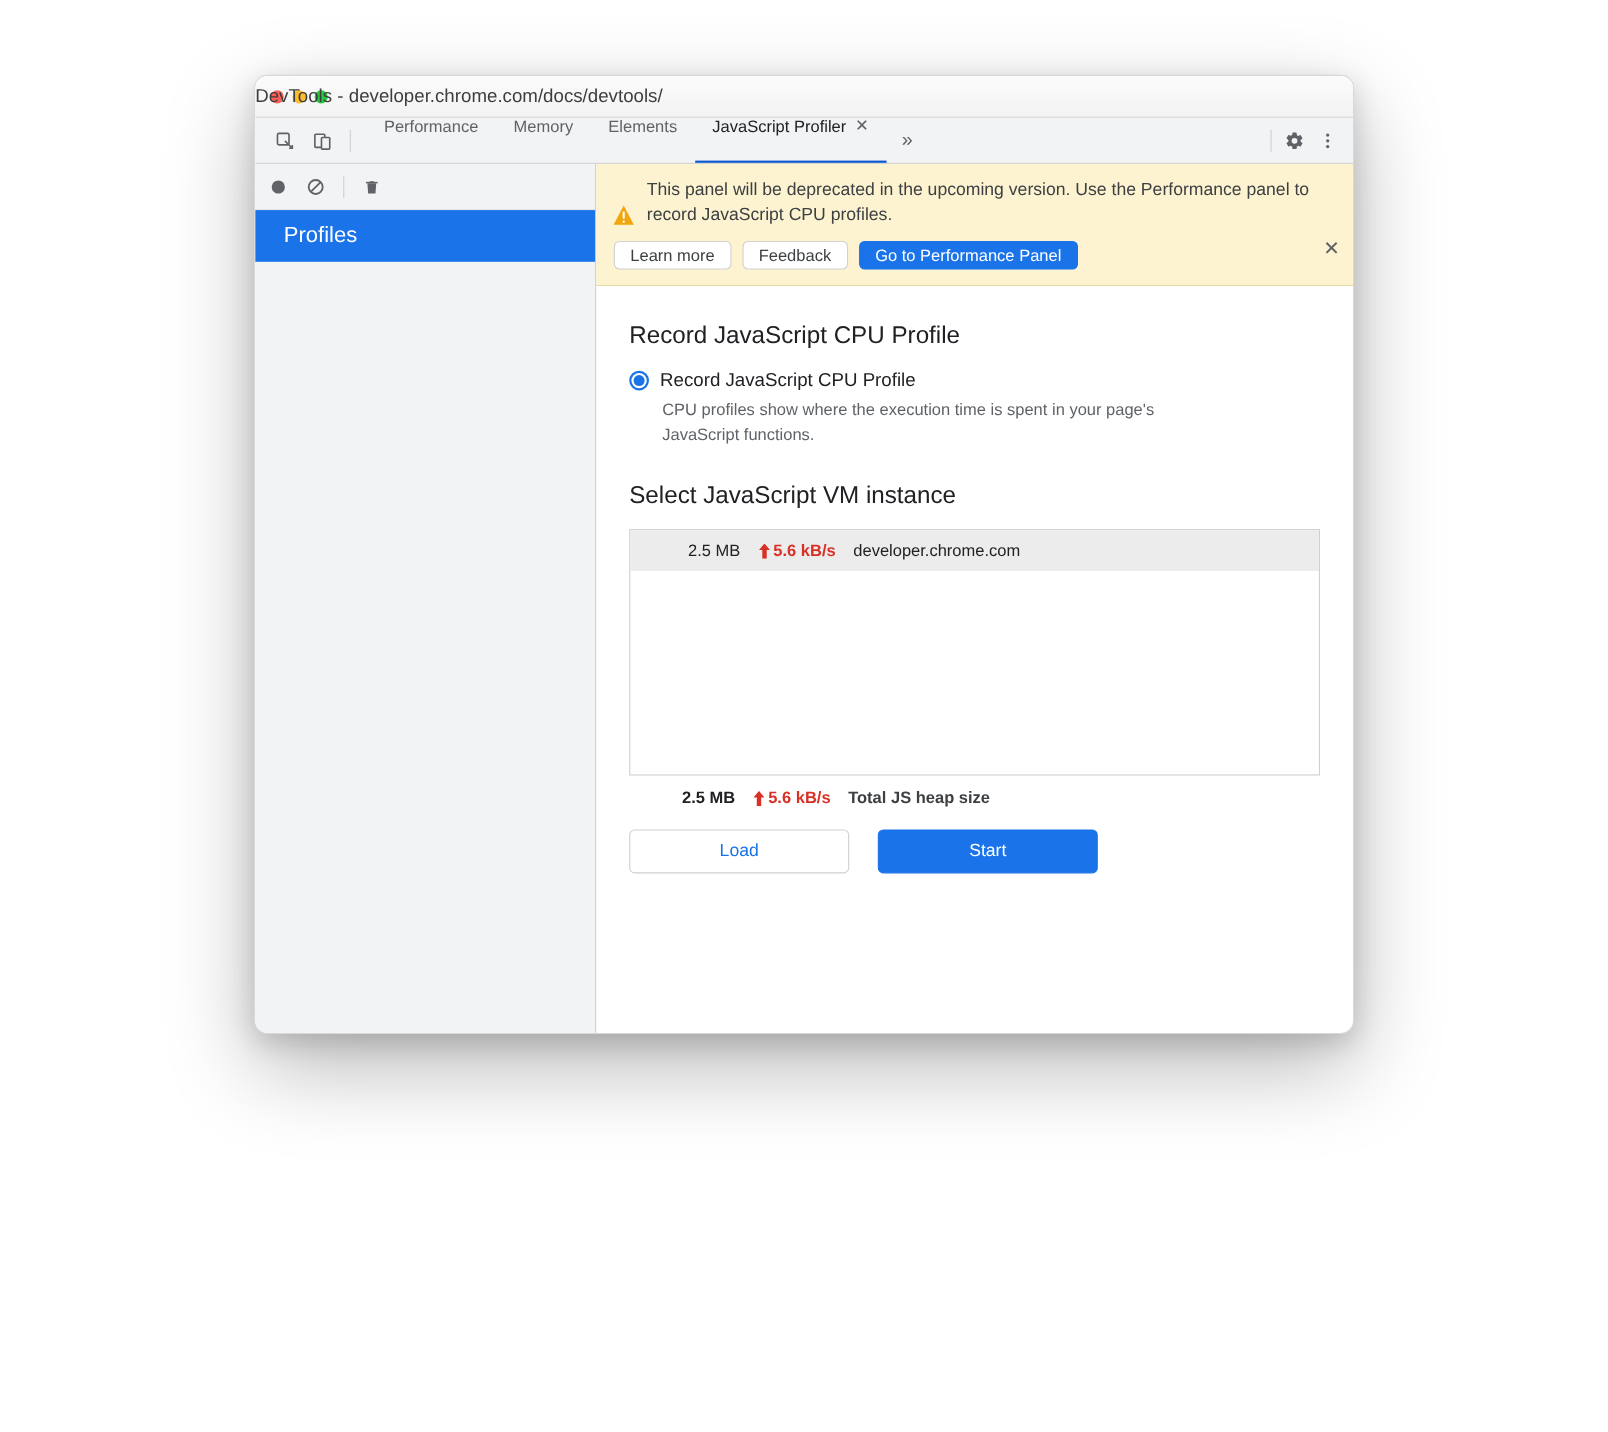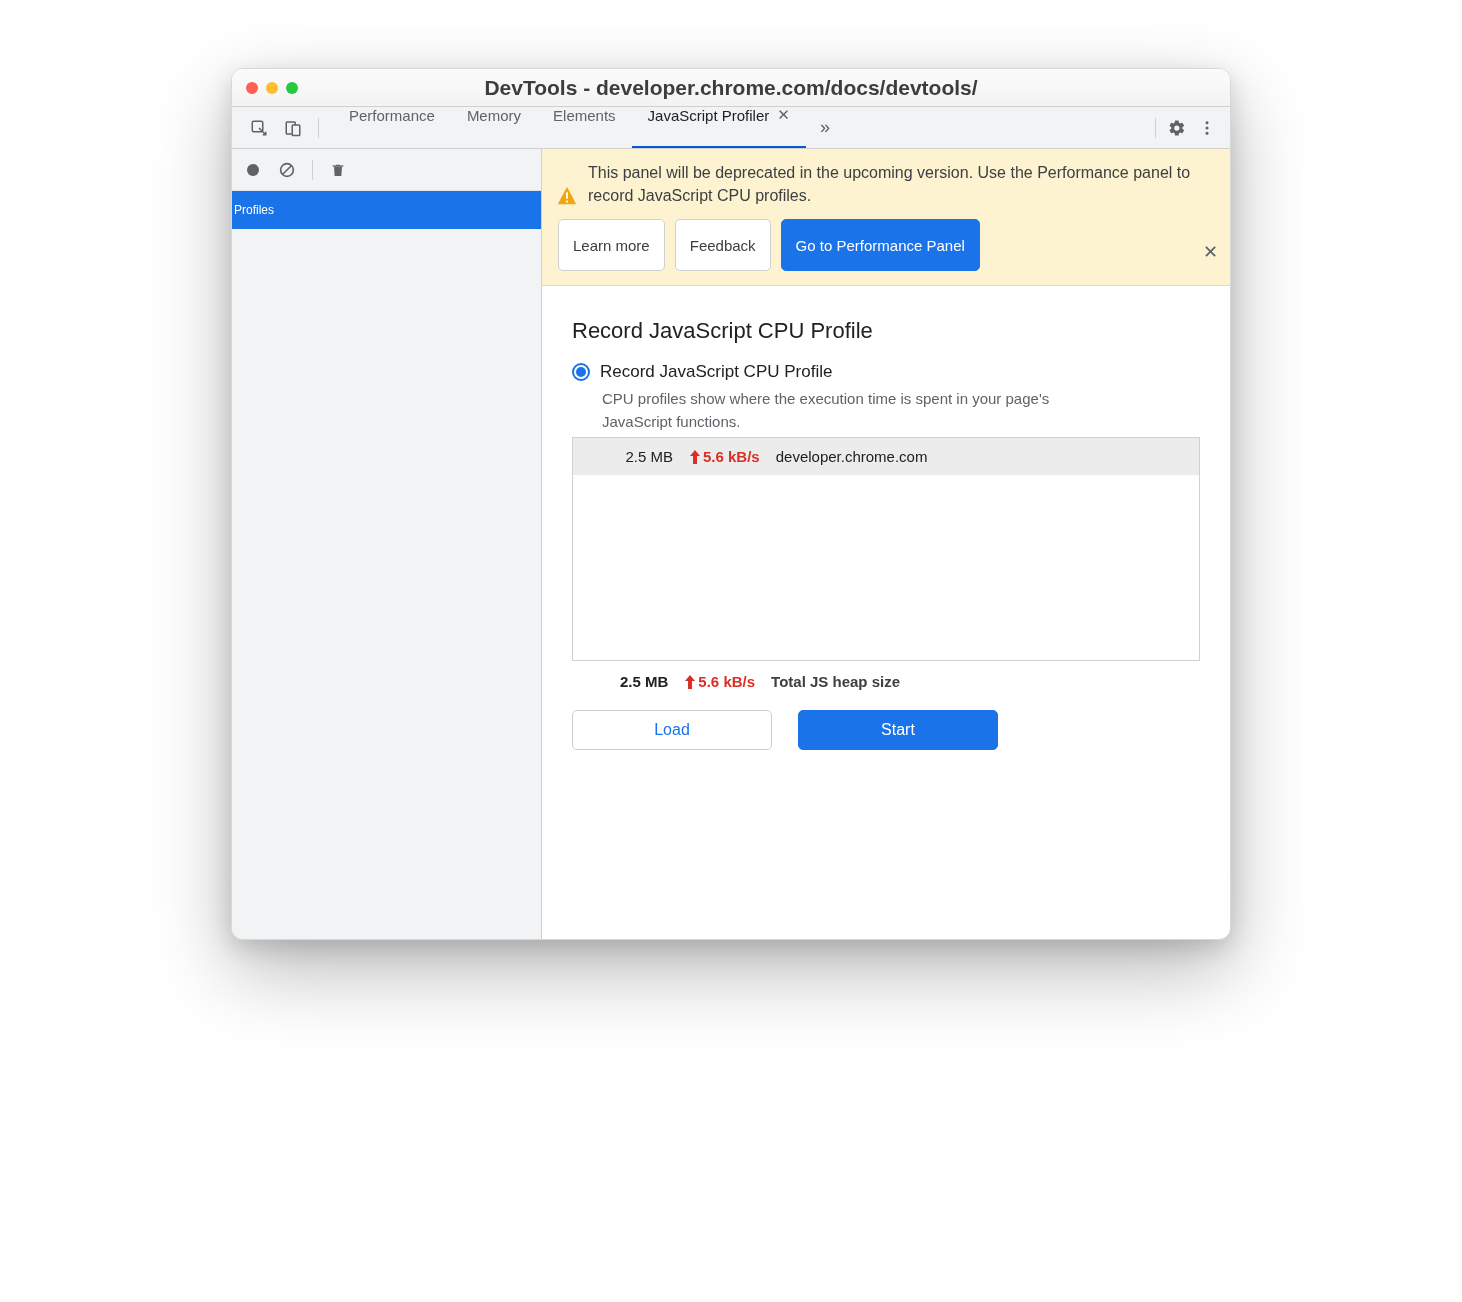--- a/index.html
+++ b/index.html
@@ -28,49 +28,49 @@
   .titlebar{
     height:38px;flex:0 0 38px;background:linear-gradient(#fbfbfb,#f3f3f3);
     border-bottom:1px solid var(--border);
     display:flex;align-items:center;position:relative;
   }
   .traffic{display:flex;gap:8px;padding-left:14px}
   .tl{width:12px;height:12px;border-radius:50%}
   .tl.red{background:#ff5f57}
   .tl.yel{background:#febc2e}
   .tl.grn{background:#28c840}
-  .titlebar .title{position:absolute;left:0;right:0;text-align:center;font-weight:700;font-size:21px;color:#3d3d3d;pointer-events:none}
+  .titlebar .title{position:absolute;left:0;right:0;text-align:left;font-weight:400;font-size:17px;color:#3d3d3d;pointer-events:none}
   
   .tabstrip{
     height:42px;flex:0 0 42px;background:var(--bg-light);
     border-bottom:1px solid var(--border);
     display:flex;align-items:center;padding:0 8px;
   }
   .tabstrip .left-icons{display:flex;align-items:center;gap:4px;padding:0 4px}
   .icon-btn{width:30px;height:30px;display:flex;align-items:center;justify-content:center;border-radius:4px;color:var(--text-muted);cursor:pointer}
   .vsep{width:1px;height:20px;background:var(--border);margin:0 6px}
   .tabs{display:flex;align-items:stretch;height:100%;margin-left:4px}
   .tab{padding:0 16px;display:flex;align-items:flex-start;gap:8px;color:var(--text-muted);font-size:15px;cursor:pointer;border-bottom:2px solid transparent}
   .tab.active{color:var(--text);border-bottom:2px solid var(--blue-dark)}
   .tab .close{font-size:15px;color:#5f6368;line-height:1}
   .tabstrip .more{margin-left:8px;color:var(--text-muted);font-size:18px;cursor:pointer;padding:4px 6px}
   .tabstrip .spacer{flex:1}
   
   .body{flex:1;display:flex;min-height:0}
   .sidebar{width:310px;flex:0 0 310px;background:var(--bg-light);border-right:1px solid var(--border);display:flex;flex-direction:column}
   .sidebar-toolbar{height:42px;display:flex;align-items:center;gap:4px;padding:0 6px;border-bottom:1px solid var(--border-light)}
-  .sidebar-item{padding:12px 2px;background:#1a73e8;color:#fff;font-size:12px}
+  .sidebar-item{padding:12px 26px;background:#1a73e8;color:#fff;font-size:20px}
   .main{flex:1;display:flex;flex-direction:column;min-width:0}
   
   .banner{background:var(--bg-banner);border-bottom:1px solid #e8dca6;padding:12px 38px 14px 14px;position:relative;display:flex;gap:12px;flex-direction:column}
   .banner-row1{display:flex;gap:10px;align-items:flex-end}
   .warn-tri{flex:0 0 22px}
   .banner-text{font-size:16px;color:#3c4043;line-height:1.45}
   .banner-buttons{display:flex;gap:10px;padding-left:2px}
-  .btn{height:52px;padding:0 14px;border-radius:5px;font-size:15px;display:inline-flex;align-items:center;cursor:pointer;border:1px solid var(--border);background:#fff;color:#3c4043}
+  .btn{height:26px;padding:0 14px;border-radius:5px;font-size:15px;display:inline-flex;align-items:center;cursor:pointer;border:1px solid var(--border);background:#fff;color:#3c4043}
   .btn.primary{background:var(--blue);border-color:var(--blue);color:#fff}
   .banner .close-btn{position:absolute;right:12px;bottom:22px;color:#5f6368;cursor:pointer;font-size:18px}
   
   .content{padding:24px 30px 20px 30px;overflow:auto;flex:1}
   h2.sec{font-size:22px;font-weight:400;margin:8px 0 18px;color:#202124}
   .radio-row{display:flex;align-items:center;gap:10px;margin-bottom:6px}
   .radio{width:18px;height:18px;border:2px solid var(--blue);border-radius:50%;display:flex;align-items:center;justify-content:center}
   .radio::after{content:"";width:10px;height:10px;border-radius:50%;background:var(--blue)}
   .radio-label{font-size:17px;color:#202124}
   .radio-desc{margin-left:30px;font-size:15px;color:var(--text-muted);line-height:1.5;max-width:520px}
@@ -206,20 +206,21 @@
       </div>
 
       <div class="content">
         <h2 class="sec">Record JavaScript CPU Profile</h2>
         <div class="radio-row">
           <div class="radio"></div>
           <div class="radio-label">Record JavaScript CPU Profile</div>
         </div>
         <div class="radio-desc">CPU profiles show where the execution time is spent in your page's JavaScript functions.</div>
 
+        <h2 class="sec" style="margin-top:30px">Select JavaScript VM instance</h2>
         <div class="vmbox">
           <div class="vmrow">
             <span class="size">2.5 MB</span>
             <span class="rate">
               <svg width="12" height="14" viewBox="0 0 12 14">
                   <path fill="#d93025" d="M6 0 L11 6 H8 V14 H4 V6 H1 Z"></path>
                 </svg>
               <span>5.6 kB/s</span>
             </span>
             <span>developer.chrome.com</span>

